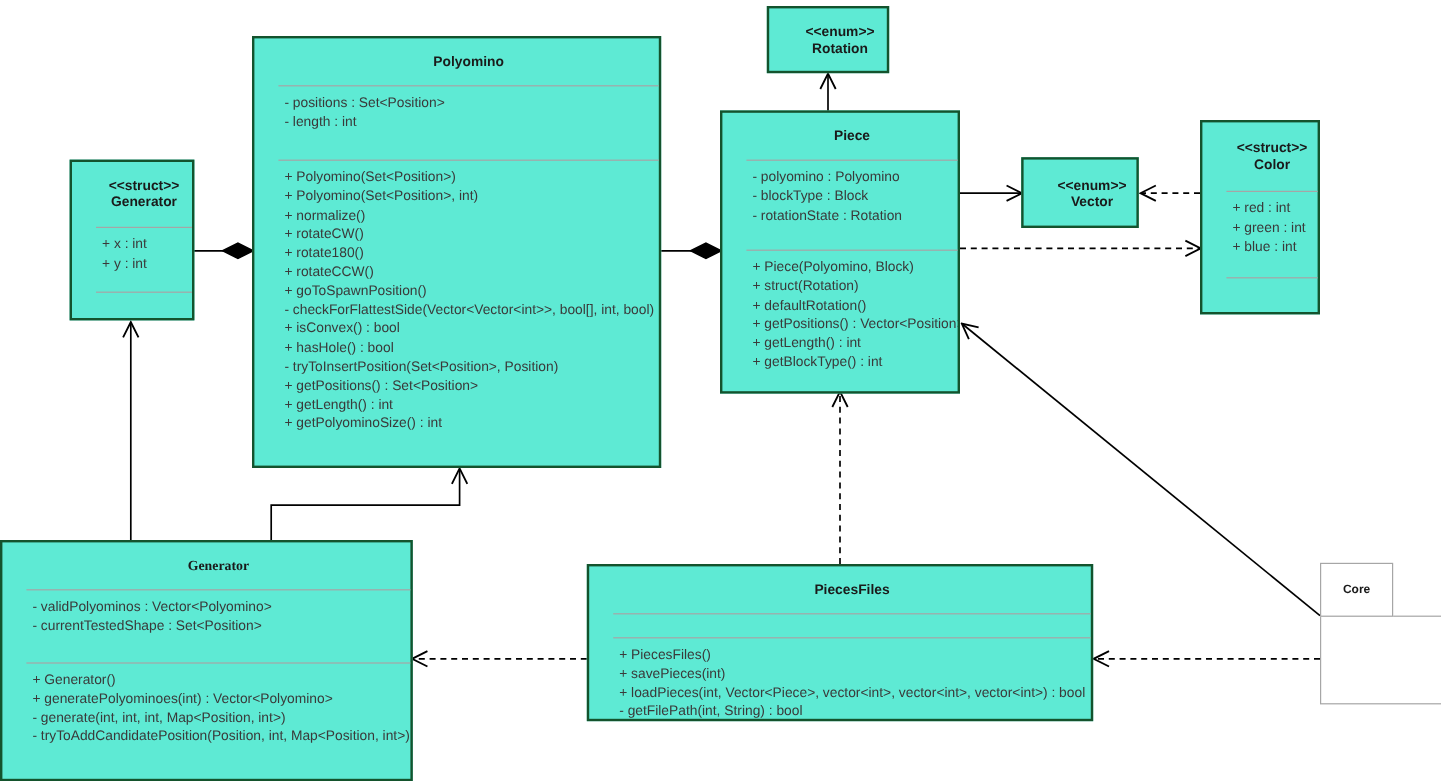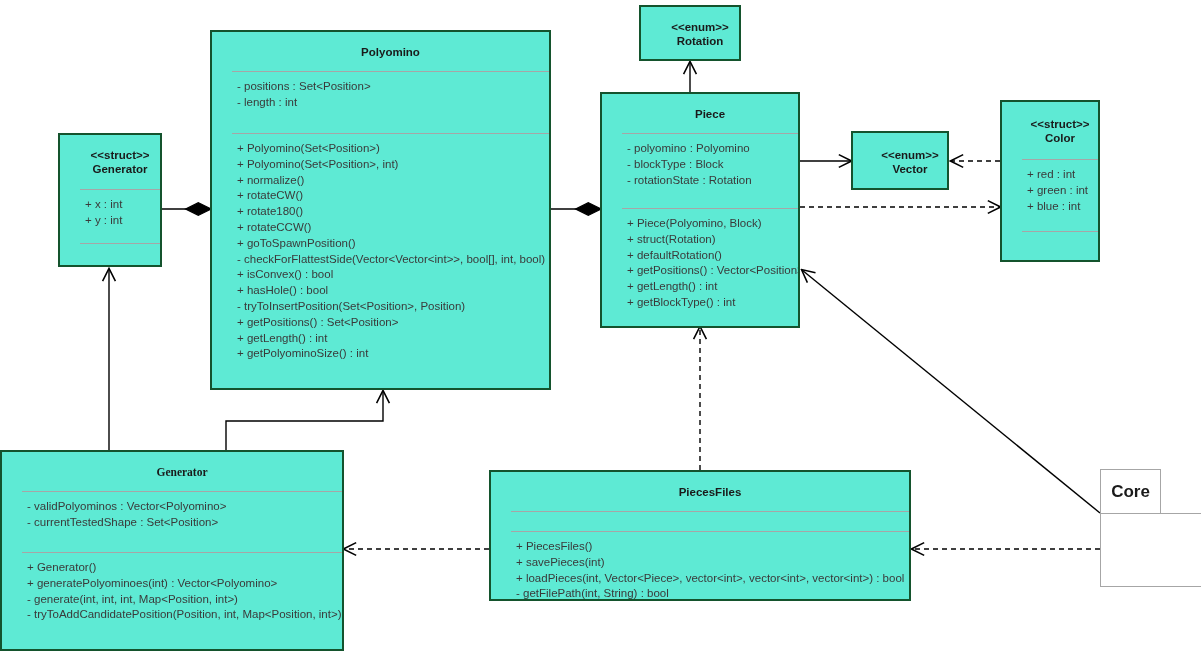--- a/index.html
+++ b/index.html
@@ -76,21 +76,21 @@
   
   #class-core-header {
     position: absolute;
     box-sizing: border-box;
     border: 1px solid #a6a6a6;
     background: #ffffff;
     display: flex;
     align-items: center;
     justify-content: center;
     font-weight: bold;
-    font-size: 17px;
+    font-size: 10px;
     color: #1a1a1a;
   }
   #class-core-body {
     position: absolute;
     box-sizing: border-box;
     border: 1px solid #a6a6a6;
     background: #ffffff;
   }
 </style>
 </head>

